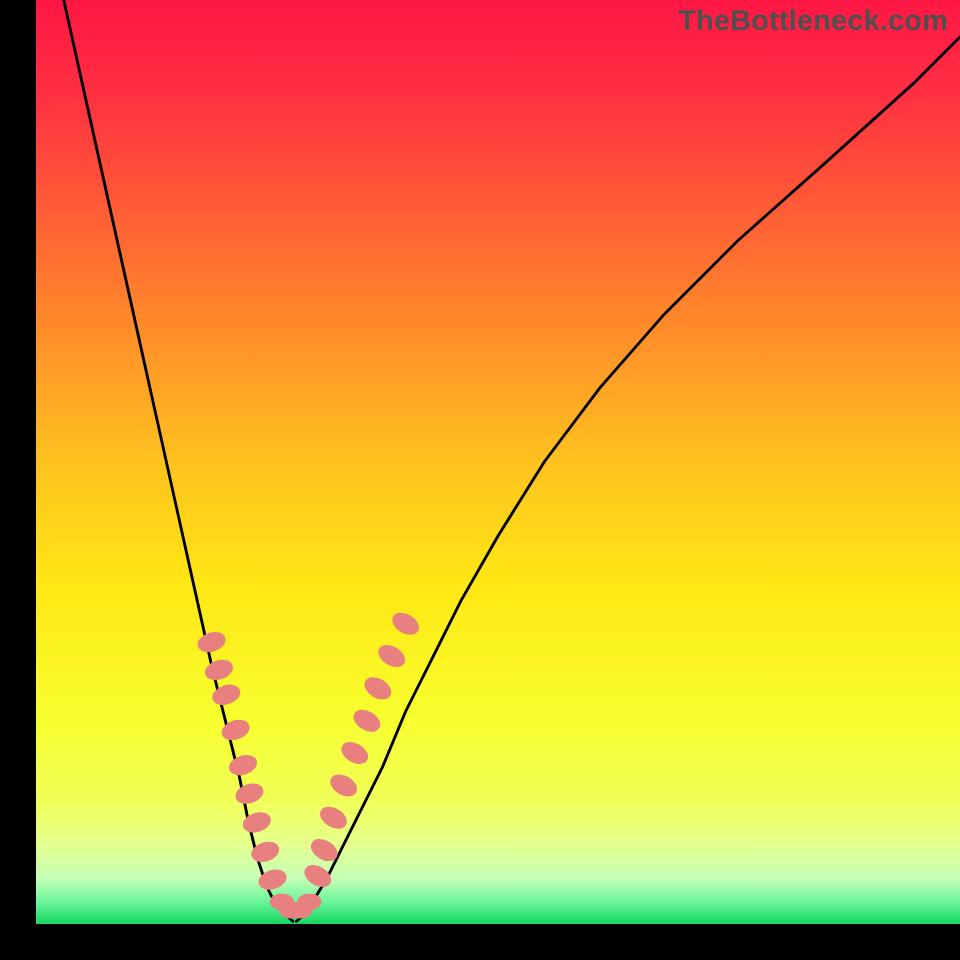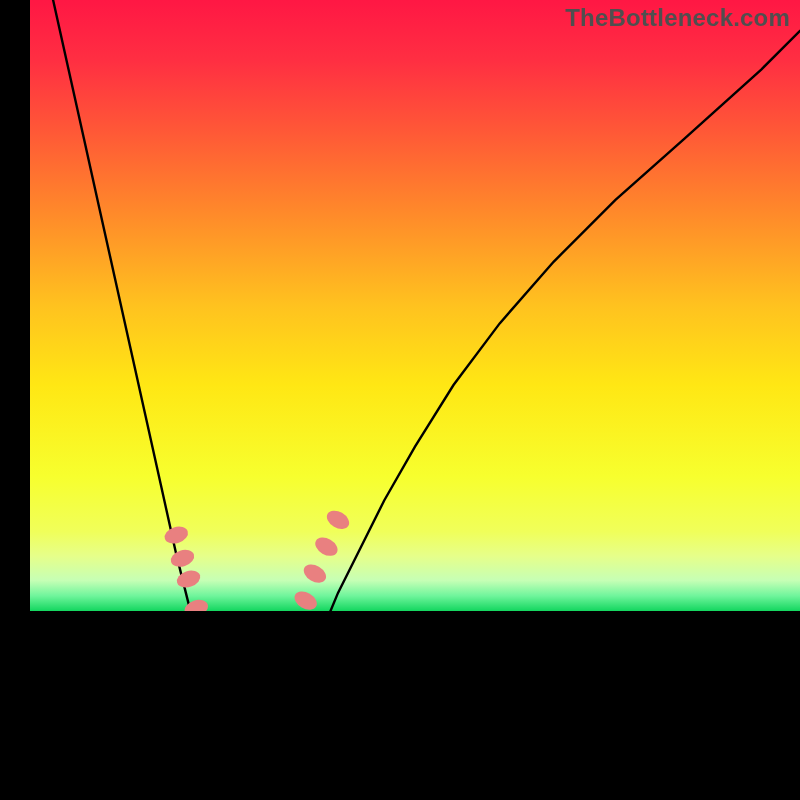--- a/index.html
+++ b/index.html
@@ -16,21 +16,21 @@
     top: 0;
     width: 770px;
     height: 770px;
     background: #000;
   }
   .plot-area {
     position: absolute;
     left: 0;
     top: 0;
     width: 770px;
-    height: 611px;
+    height: 770px;
     overflow: hidden;
   }
   .gradient {
     position: absolute;
     left: 0;
     top: 0;
     width: 100%;
     height: 100%;
   }
   .watermark {

